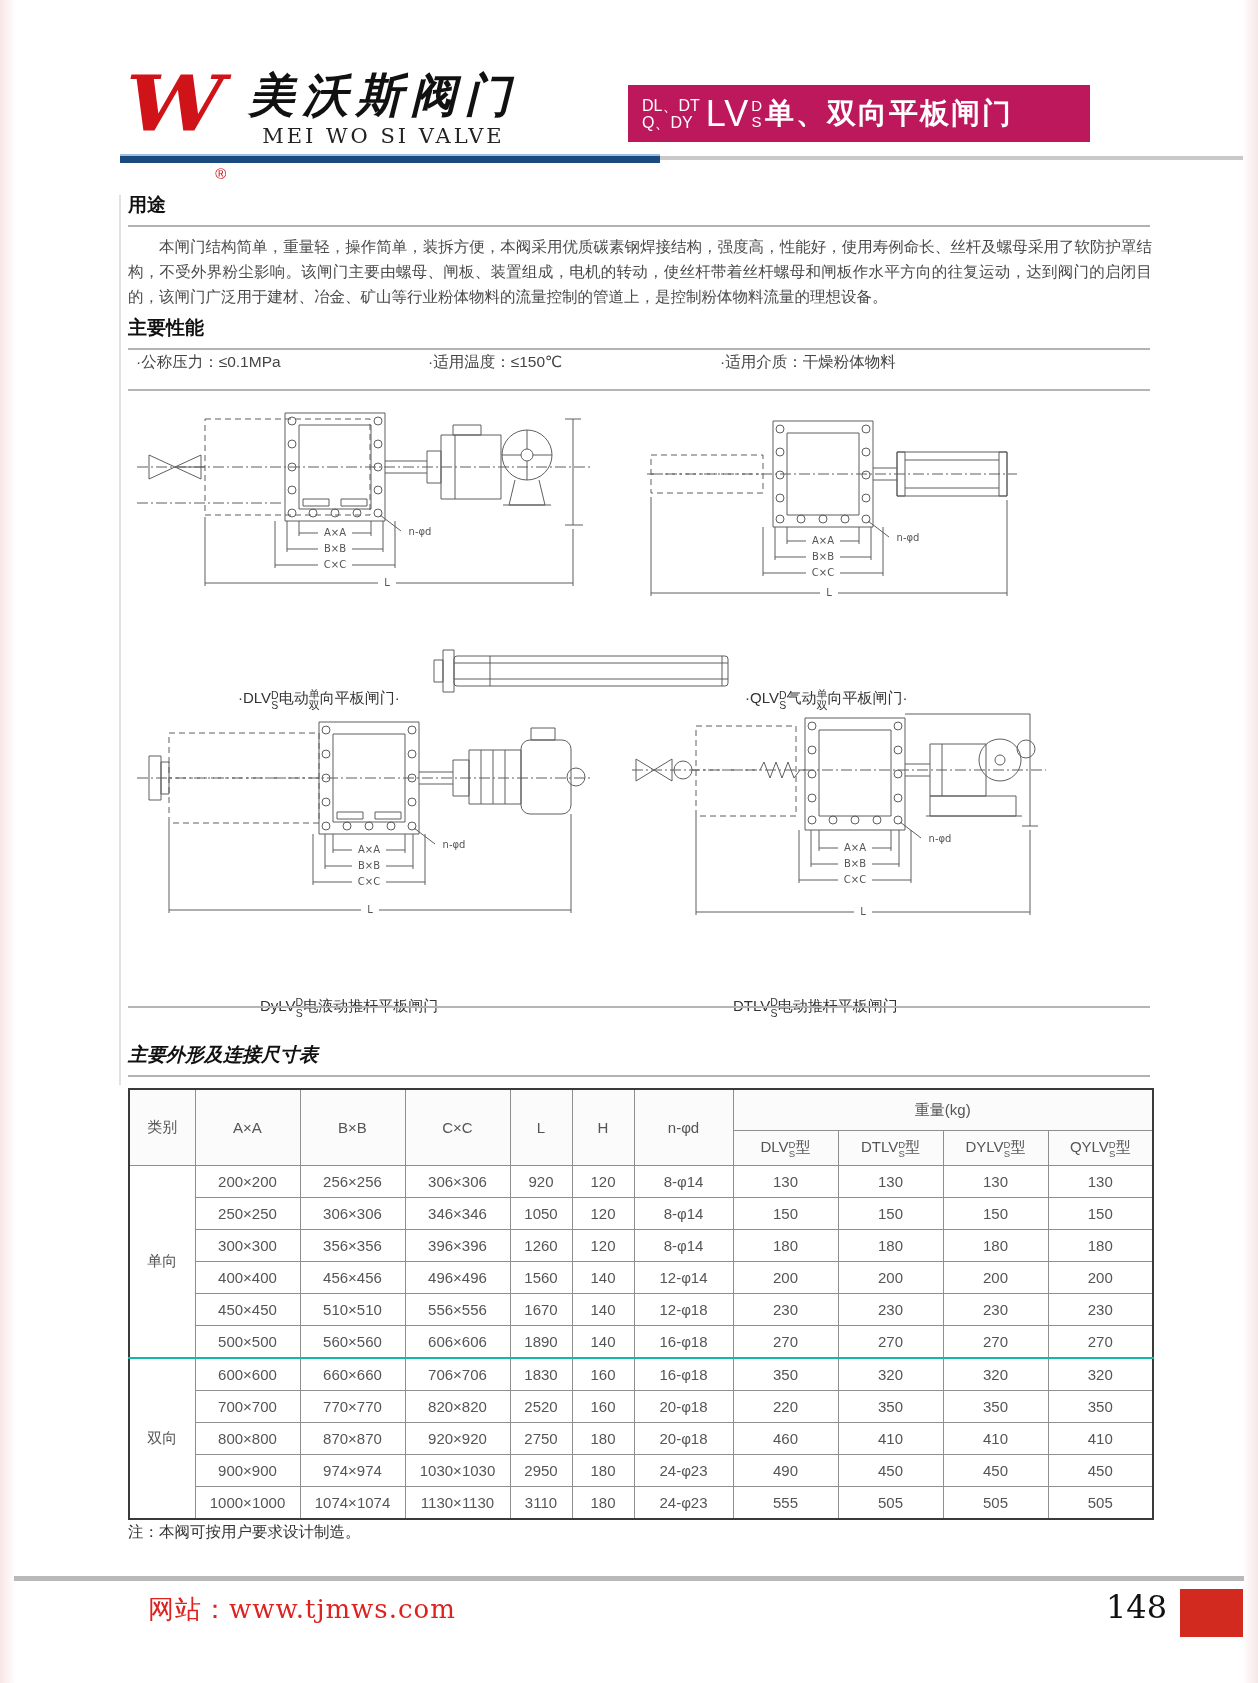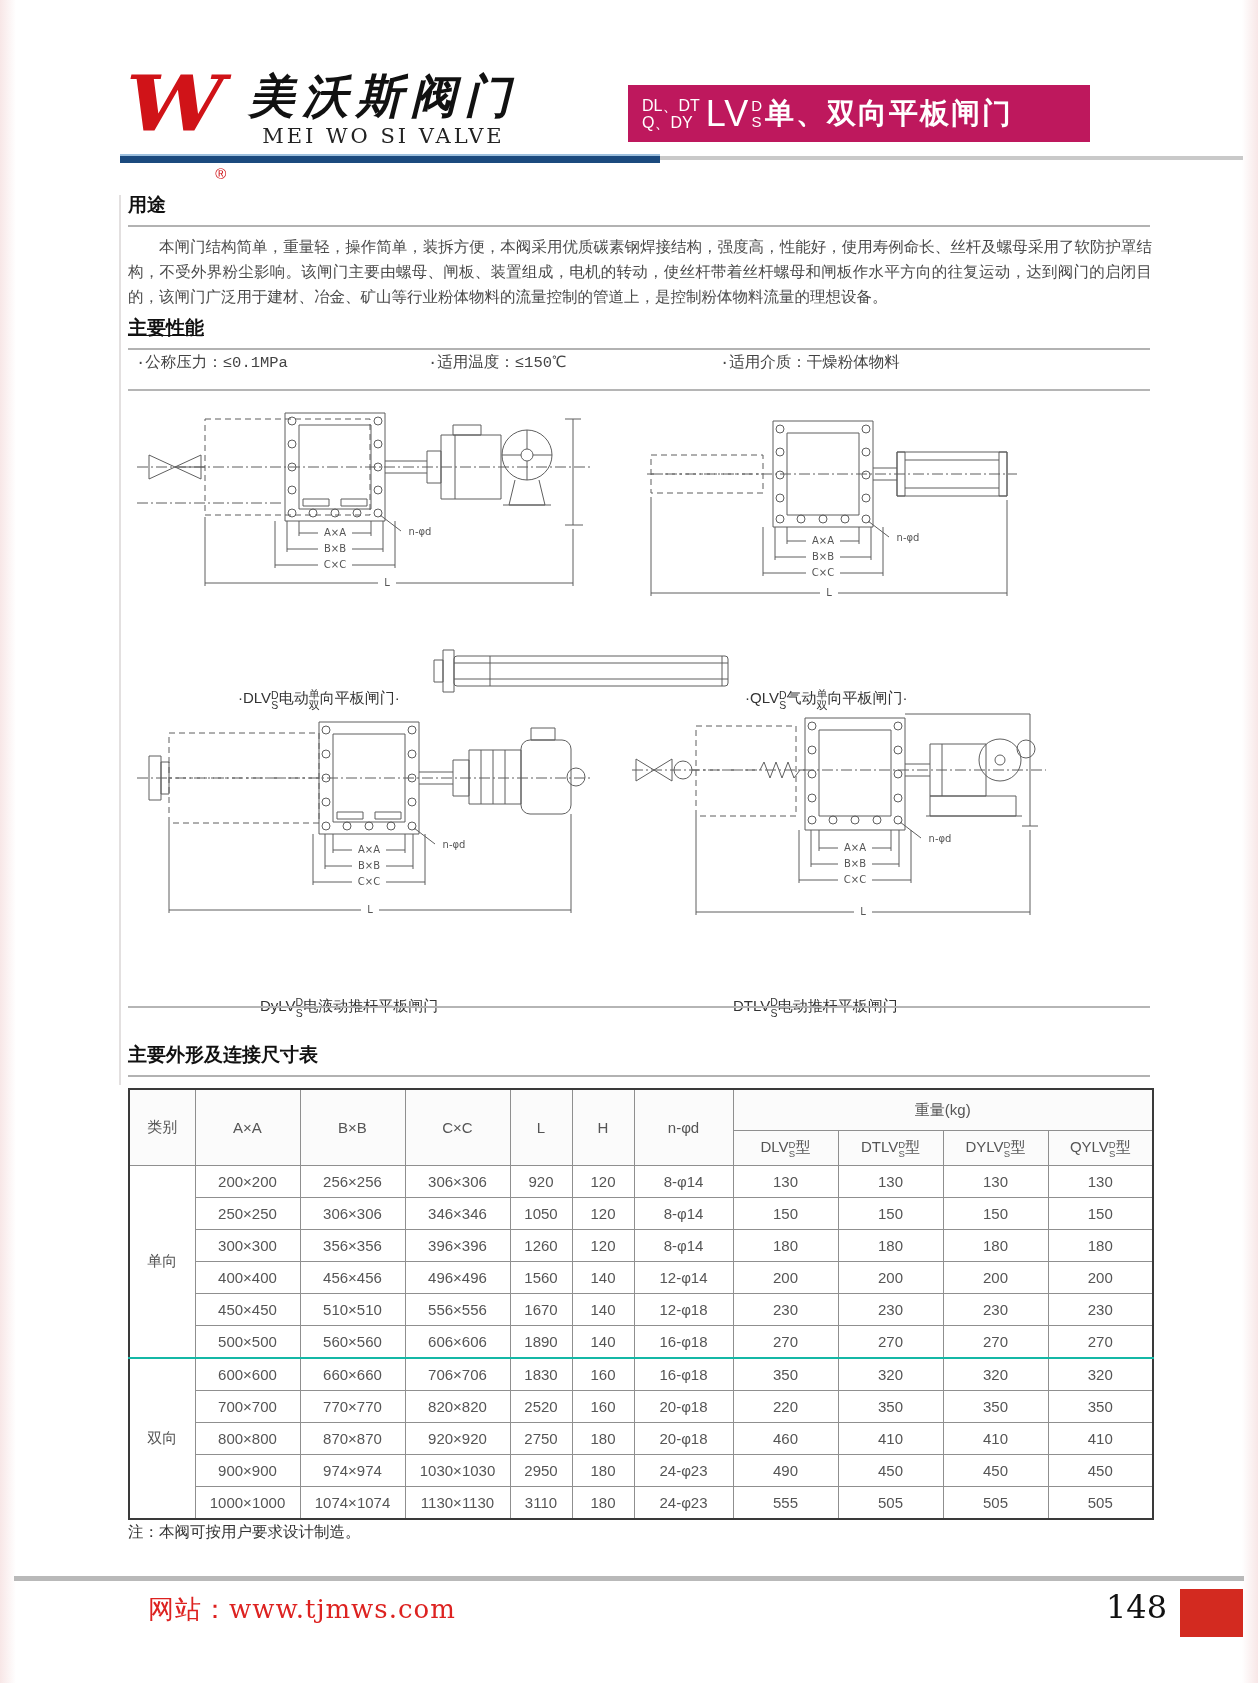--- a/index.html
+++ b/index.html
@@ -10,54 +10,54 @@
   .edge.l{left:0;background:linear-gradient(90deg,rgba(214,120,120,.18),rgba(214,120,120,0));}
   .edge.r{right:0;background:linear-gradient(270deg,rgba(214,120,120,.18),rgba(214,120,120,0));}
   .left-line{position:absolute;left:119px;top:195px;width:2px;height:890px;background:#e3e0e0;}
 
   
   .logo{left:132px;top:70px;display:flex;align-items:flex-start;}
   .logo-w{font-family:"DejaVu Serif",serif;font-style:italic;font-weight:bold;font-size:76px;line-height:70px;
           color:#d01318;letter-spacing:-6px;transform:scaleX(1.15);display:inline-block;}
   .logo-reg{font-size:15px;color:#d01318;vertical-align:bottom;position:relative;top:42px;left:4px;}
   .logo-text{margin-left:26px;text-align:center;}
-  .brand-cn{font-family:Liberation Sans, sans-serif;font-weight:900;font-size:46px;line-height:52px;color:#111;
+  .brand-cn{font-family:Liberation Serif, serif;font-weight:900;font-size:46px;line-height:52px;color:#111;
             letter-spacing:8px;font-style:italic;}
   .brand-en{font-family:"DejaVu Serif",serif;font-size:21px;letter-spacing:3px;color:#222;margin-top:2px;}
   .banner{left:628px;top:85px;width:462px;height:57px;background:#be185d;color:#fff;
           display:flex;align-items:center;padding-left:14px;box-sizing:border-box;}
   .banner-prefix{display:flex;flex-direction:column;font-size:16px;line-height:17px;margin-right:6px;}
   .banner-model{font-size:36px;font-weight:500;letter-spacing:1px;}
   .stack{display:inline-flex;flex-direction:column;text-align:center;vertical-align:middle;line-height:1.02;}
   .banner .stack{font-size:15px;margin:0 3px 0 2px;}
   .banner-title{font-size:29px;font-weight:bold;letter-spacing:2px;}
   .rule-blue{left:120px;top:154px;width:540px;height:7px;background:#1b4a7e;border-top:2px solid #9dc0de;}
   .rule-gray-hdr{left:660px;top:156px;width:583px;height:4px;background:#c9c9c9;}
 
   
   .sec-title{left:128px;width:1022px;font-size:19px;font-weight:bold;color:#111;
              padding-bottom:7px;border-bottom:2px solid #b2b2b2;}
   .usage-body{left:128px;top:234px;width:1024px;font-size:15.5px;line-height:1.62;color:#4a4a4a;
               text-indent:2em;text-align:justify;}
   .specs{left:128px;top:352px;width:1022px;font-size:15.5px;color:#444;}
-  .spec-item{position:absolute;top:0;white-space:nowrap;font-family:Liberation Mono, monospace;}
+  .spec-item{position:absolute;top:0;white-space:nowrap;}
   .rule-gray{left:128px;height:2px;background:#b5b5b5;width:1022px;}
 
   
   .dwg{position:absolute;}
   .dwg *{vector-effect:non-scaling-stroke;}
   .dwg line,.dwg rect,.dwg path,.dwg circle,.dwg polyline,.dwg polygon{fill:none;stroke:#5f5f5f;stroke-width:1;}
   .dwg .lbl{fill:#fff;stroke:none;}
   .dwg text{font-size:10px;fill:#555;font-family:"DejaVu Sans",sans-serif;text-anchor:middle;stroke:none;}
   .caption{position:absolute;font-size:15px;color:#333;white-space:nowrap;margin-top:48px;}
   .caption .stack{font-size:10.5px;position:relative;top:1px;}
   .caption .stack.sd{font-size:11px;}
 
   
-  .tbl-title-wrap{top:1042px;}
+  .tbl-title-wrap{top:1042px;font-style:italic;}
   .dim-table{position:absolute;left:128px;top:1088px;width:1024px;border-collapse:collapse;table-layout:fixed;
              font-size:15px;color:#555;}
   .dim-table th,.dim-table td{border:1px solid #8f8f8f;text-align:center;font-weight:normal;padding:0 2px;
              height:31px;white-space:nowrap;overflow:hidden;}
   .dim-table thead tr:first-child th{height:40px;}
   .dim-table thead tr:last-child th{height:34px;}
   .dim-table{border:2px solid #3a3a3a;}
   .dim-table thead{background:#fbfbfb;}
   .dim-table tr.group-start td{border-top:2px solid #14b8a6;margin-top:24px;}
   .dim-table .stack{font-size:9.5px;line-height:1;position:relative;top:1px;}
@@ -96,21 +96,21 @@
       <span>S</span>
     </span>
     <span class="banner-title">单、双向平板闸门</span>
   </div>
   <div class="abs rule-blue"></div>
   <div class="abs rule-gray-hdr"></div>
 
   <div class="abs sec-title" style="top:192px;">用途</div>
   <div class="abs usage-body">本闸门结构简单，重量轻，操作简单，装拆方便，本阀采用优质碳素钢焊接结构，强度高，性能好，使用寿例命长、丝杆及螺母采用了软防护罩结构，不受外界粉尘影响。该闸门主要由螺母、闸板、装置组成，电机的转动，使丝杆带着丝杆螺母和闸板作水平方向的往复运动，达到阀门的启闭目的，该闸门广泛用于建材、冶金、矿山等行业粉体物料的流量控制的管道上，是控制粉体物料流量的理想设备。</div>
 
-  <div class="abs sec-title" style="top:315px;text-decoration:underline;">主要性能</div>
+  <div class="abs sec-title" style="top:315px;">主要性能</div>
   <div class="abs specs">
     <span class="spec-item" style="left:8px;">·公称压力：≤0.1MPa</span>
     <span class="spec-item" style="left:300px;">·适用温度：≤150℃</span>
     <span class="spec-item" style="left:592px;">·适用介质：干燥粉体物料</span>
   </div>
   <div class="abs rule-gray" style="top:389px;"></div>
 
   <svg class="dwg" style="left:135px;top:405px;" width="460" height="225" viewBox="0 0 460 225">
     <line x1="2" y1="62" x2="456" y2="62" stroke-dasharray="11 3 2 3"></line>
     <line x1="2" y1="98" x2="148" y2="98" stroke-dasharray="11 3 2 3"></line>

